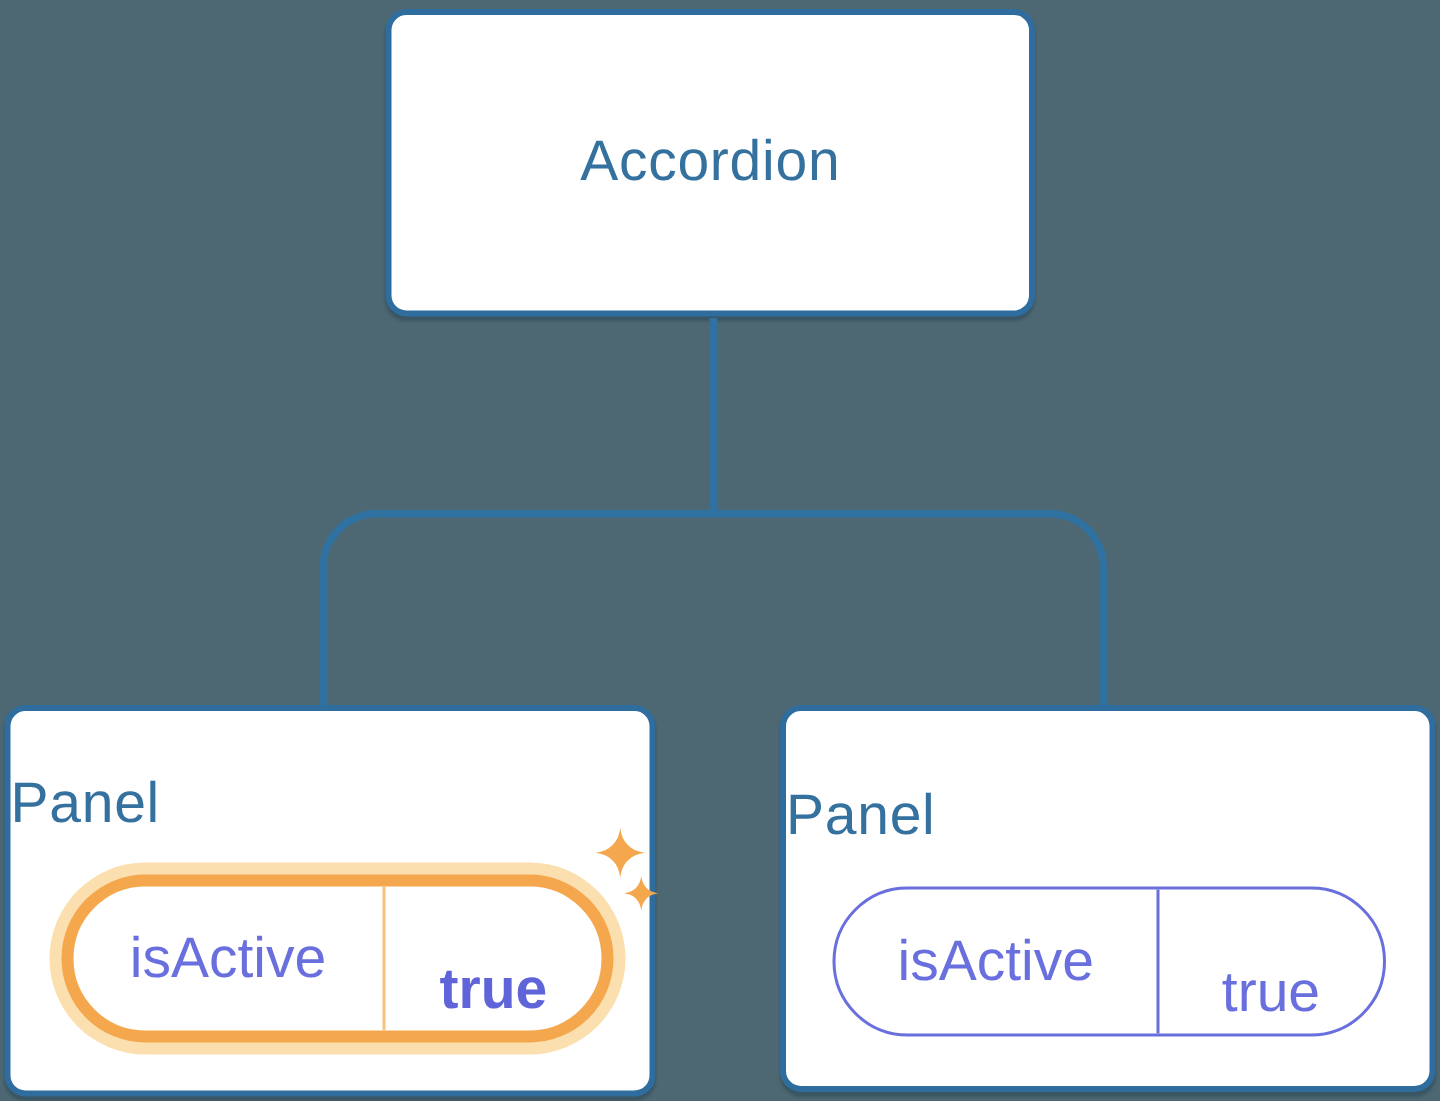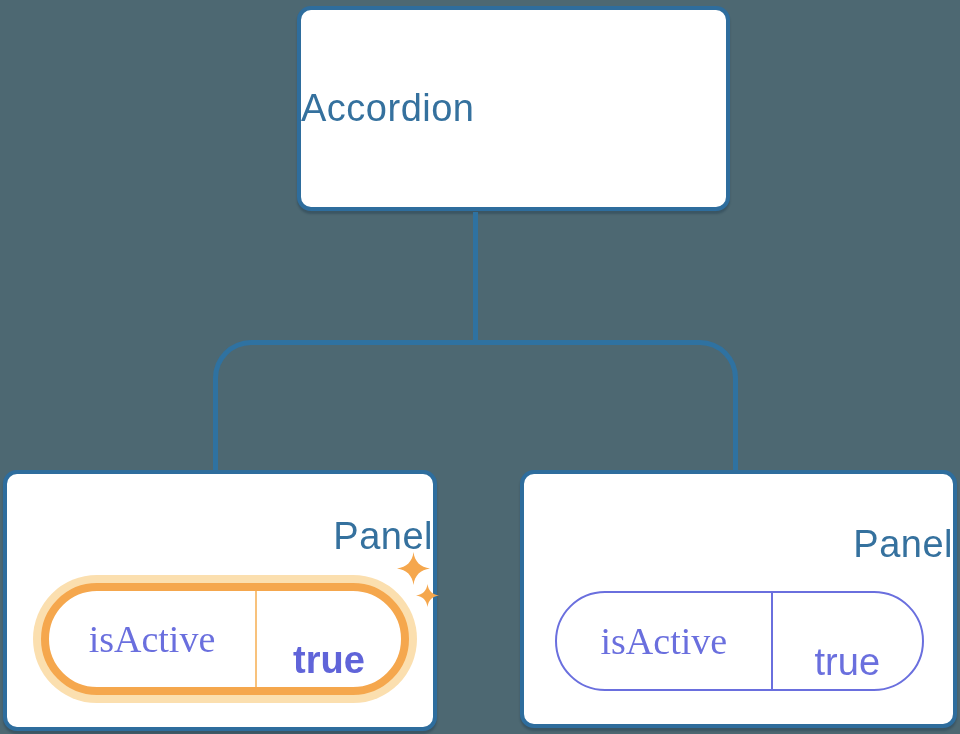--- a/index.html
+++ b/index.html
@@ -15,21 +15,21 @@
   .node {
     position: absolute;
     background: var(--box-bg, #ffffff);
     border: 4px solid var(--box-border, #2e6d9d);
     border-radius: 14px;
     box-sizing: border-box;
     box-shadow: 0 3px 2px rgba(15, 40, 60, 0.28);
   }
   .root-node {
     left: 257px; top: 6px; width: 433px; height: 205px;
-    display: flex; align-items: center; justify-content: flex-start; margin-left: 40px;
+    display: flex; align-items: center; justify-content: center;
   }
   .node-label {
     color: var(--label-blue, #35719e);
     font-size: 38px; font-weight: 500; letter-spacing: 0.5px;
   }
 
   
   .stem {
     position: absolute;
     left: 473px; top: 212px; width: 5px; height: 133px;
@@ -43,21 +43,21 @@
     border-left: 5px solid var(--line, #2f72a1);
     border-right: 5px solid var(--line, #2f72a1);
     border-radius: 38px 38px 0 0;
   }
 
   .panel.left  { left: 3px;   top: 470px; width: 434px; height: 261px; }
   .panel.right { left: 520px; top: 470px; width: 437px; height: 258px; }
 
   .panel-title {
     position: absolute; left: 0; width: 100%;
-    text-align: right;
+    text-align: left;
     color: var(--label-blue, #35719e);
     font-size: 38px; font-weight: 500; letter-spacing: 0.5px;
   }
   .panel.left  .panel-title { top: 41px; }
   .panel.right .panel-title { top: 49px; }
 
   
   .pill {
     position: absolute;
     display: flex; align-items: stretch;
@@ -73,21 +73,21 @@
   .pill-inactive {
     left: 31px; top: 117px; width: 369px; height: 100px;
     border: 2px solid var(--purple, #6a6fde);
     border-radius: 52px;
   }
   .cell {
     display: flex; align-items: center; justify-content: center;
     color: var(--purple, #6a6fde);
     font-size: 38px;
   }
-  .cell.name  { flex: 1.43; font-family: Liberation Serif, serif; }
+  .cell.name  { flex: 1.43; }
   .cell.value { flex: 1; margin-top: 42px; }
   .cell.bold  { font-weight: 700; color: var(--purple-bold, #6064d9); }
   .divider { width: 2px; }
   .divider.orange { background: var(--orange-divider, #f8c27c); }
   .divider.purple { background: var(--purple, #6a6fde); }
 
   
   .sparkle { position: absolute; color: var(--orange, #f2a94e); z-index: 3; }
   .sparkle.big   { left: 390px; top: 78px;  width: 33px; height: 33px; }
   .sparkle.small { left: 409px; top: 110px; width: 23px; height: 23px; }

